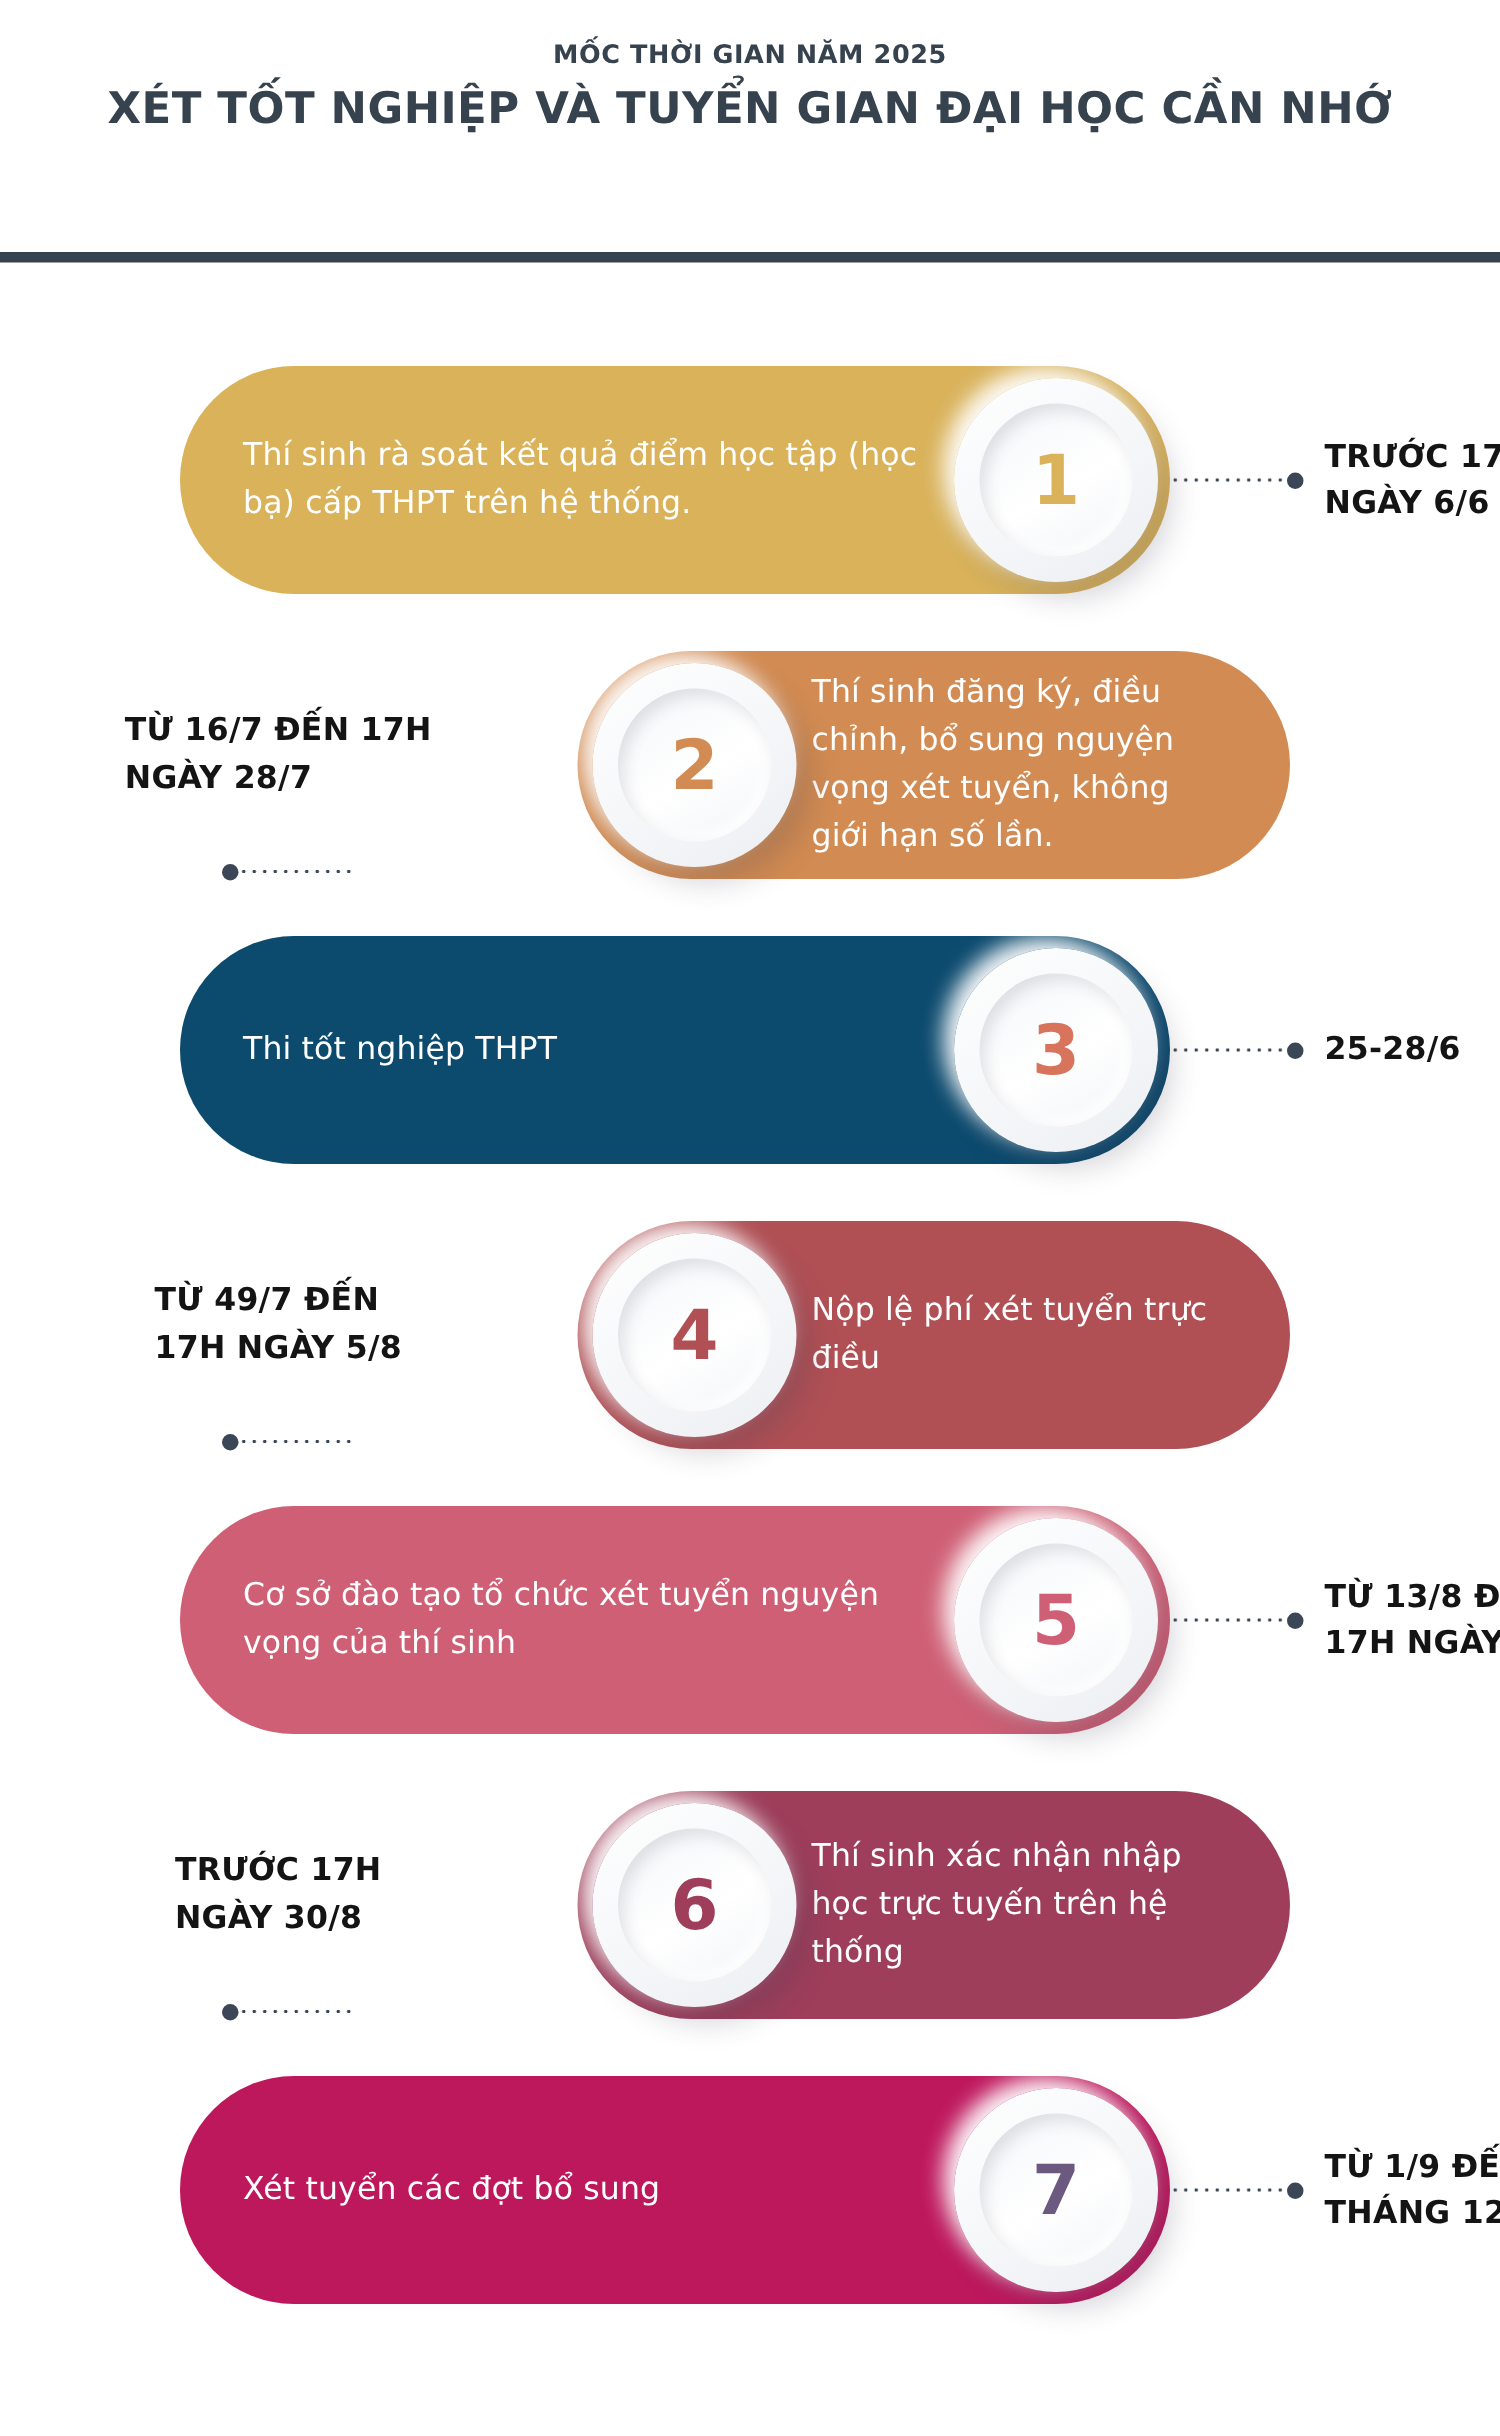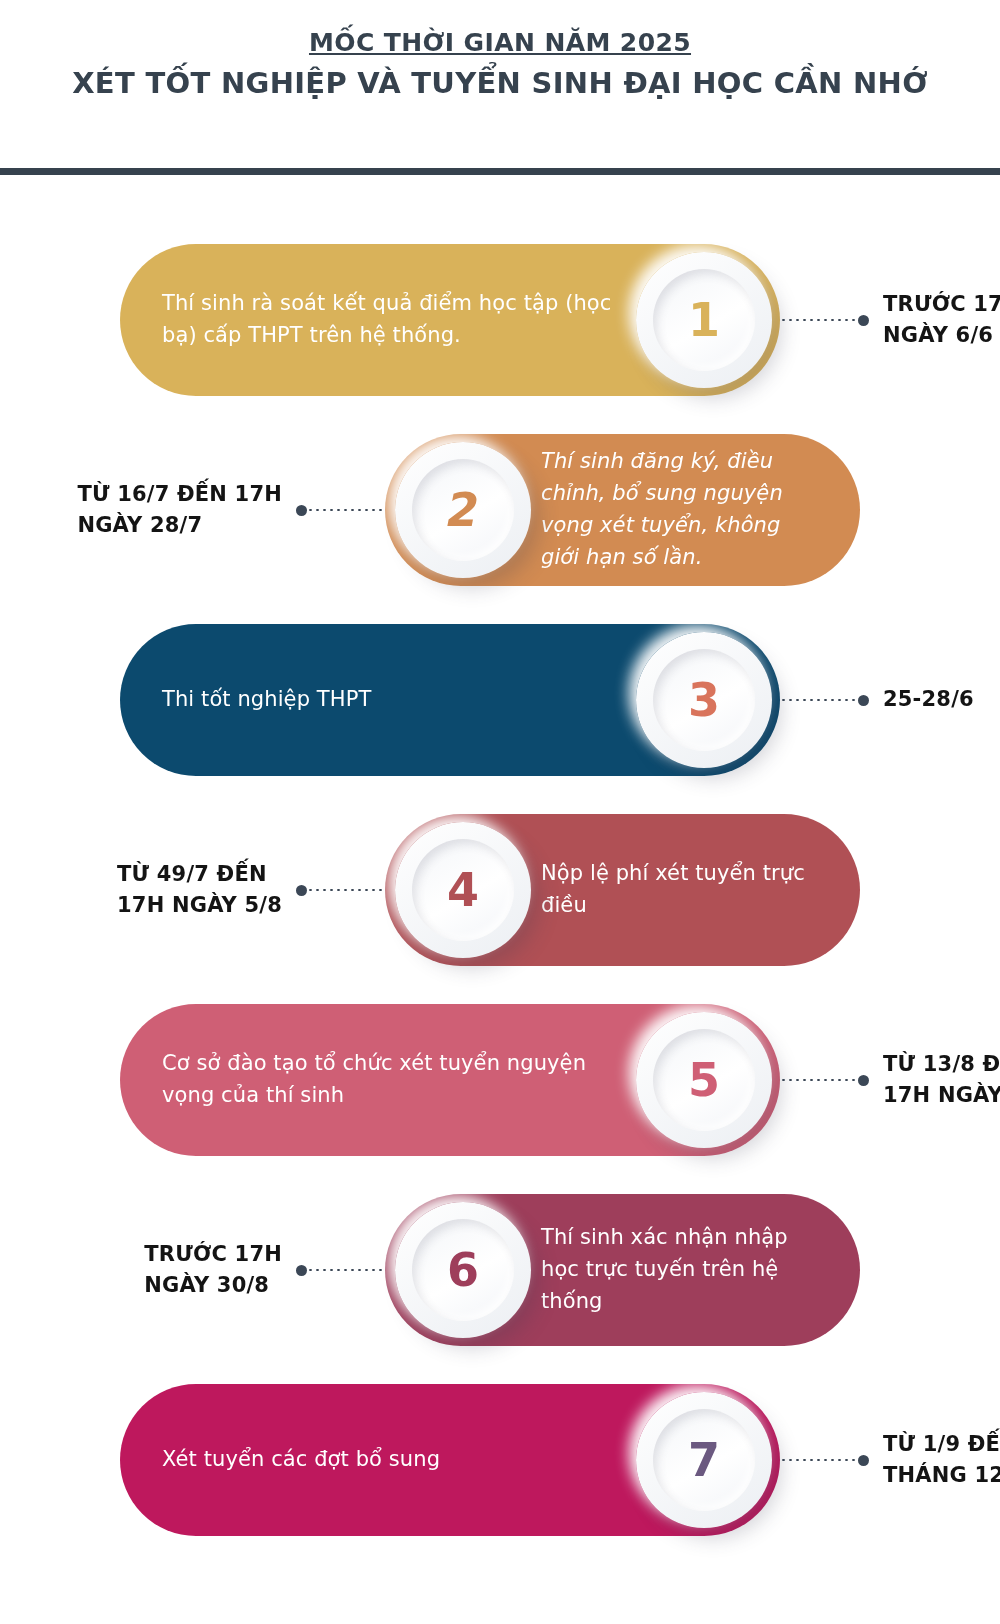--- a/index.html
+++ b/index.html
@@ -22,26 +22,25 @@
   
   .header {
     position: absolute;
     top: 0; left: 0;
     width: 1000px;
     padding-top: 26px;
     text-align: center;
   }
   .title-line1 {
     font-family: "DejaVu Sans", "Liberation Sans", sans-serif;
-    font-size: 25px;
+    font-size: 17px;
     font-weight: 700;
     letter-spacing: 0.4px;
     color: #36424e;
     line-height: 1.35;
-    text-decoration: underline;
   }
   .title-line2 {
     font-family: "DejaVu Sans", "Liberation Sans", sans-serif;
     font-size: 29px;
     font-weight: 700;
     letter-spacing: 0.3px;
     color: #36424e;
     line-height: 1.35;
     margin-top: 4px;
   }
@@ -140,21 +139,21 @@
 
   
   .date-wrap {
     position: absolute;
     top: 12px;
     height: 152px;
     display: flex;
     align-items: center;
   }
   .row.left-pill .date-wrap  { left: 780px; width: 220px; flex-direction: row; }
-  .row.right-pill .date-wrap { left: 0px;   width: 385px; flex-direction: row; justify-content: flex-end; }
+  .row.right-pill .date-wrap { left: 0px;   width: 385px; flex-direction: column; justify-content: flex-end; gap: 42px; }
 
   .connector {
     position: relative;
     height: 10px;
     display: flex;
     align-items: center;
     flex: 0 0 auto;
   }
   .dots {
     height: 2px;
@@ -183,21 +182,21 @@
     color: #141414;
     line-height: 1.5;
     letter-spacing: 0.2px;
     white-space: nowrap;
   }
 
   
   .row-1 .pill { left: 120px; width: 560px; }
   .row-1 .date-wrap { left: 580px; width: 420px; }
 
-  .row-2 .pill { left: 385px; width: 475px; font-style: italic; }
+  .row-2 .pill { left: 385px; width: 475px; }
   .row-2 .date-wrap { left: 60px; width: 325px; }
 
   .row-3 .pill { left: 120px; width: 560px; }
   .row-3 .date-wrap { left: 580px; width: 420px; }
 
   .row-4 .pill { left: 378px; width: 482px; }
   .row-4 .date-wrap { left: 55px; width: 323px; }
 
   .row-5 .pill { left: 120px; width: 470px; }
   .row-5 .date-wrap { left: 590px; width: 410px; }
@@ -208,21 +207,21 @@
   .row-7 .pill { left: 120px; width: 455px; }
   .row-7 .date-wrap { left: 585px; width: 415px; }
 </style>
 </head>
 <body>
 
 <div class="page">
 
   <div class="header">
     <div class="title-line1" style="color: rgb(54, 66, 78);">MỐC THỜI GIAN NĂM 2025</div>
-    <div class="title-line2" style="color: rgb(54, 66, 78);">XÉT TỐT NGHIỆP VÀ TUYỂN SINH ĐẠI HỌC CẦN NHỚ</div>
+    <div class="title-line2" style="color: rgb(54, 66, 78);">XÉT TỐT NGHIỆP VÀ TUYỂN GIAN ĐẠI HỌC CẦN NHỚ</div>
   </div>
 
   <div class="divider" style="background: rgb(54, 66, 78);"></div>
 
   <div class="timeline">
       <div class="row row-1 left-pill">
         <div class="pill" style="background: rgb(217, 178, 90);">
           <div class="pill-text">Thí sinh rà soát kết quả điểm học tập (học bạ) cấp THPT trên hệ thống.</div>
           <div class="knob">
             <div class="knob-num" style="color: rgb(217, 178, 90);">1</div>

